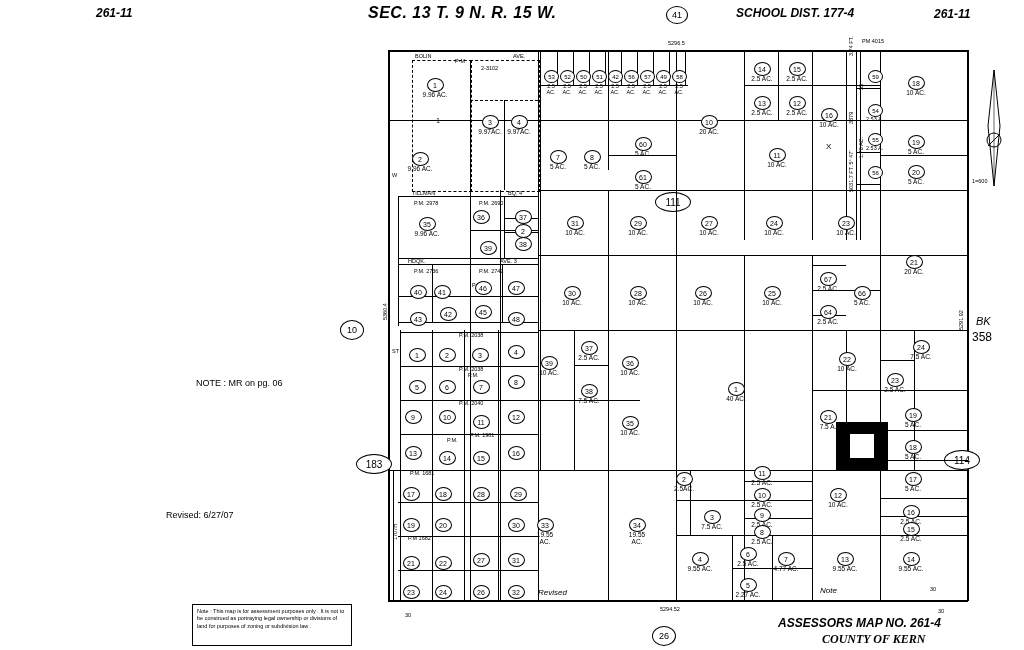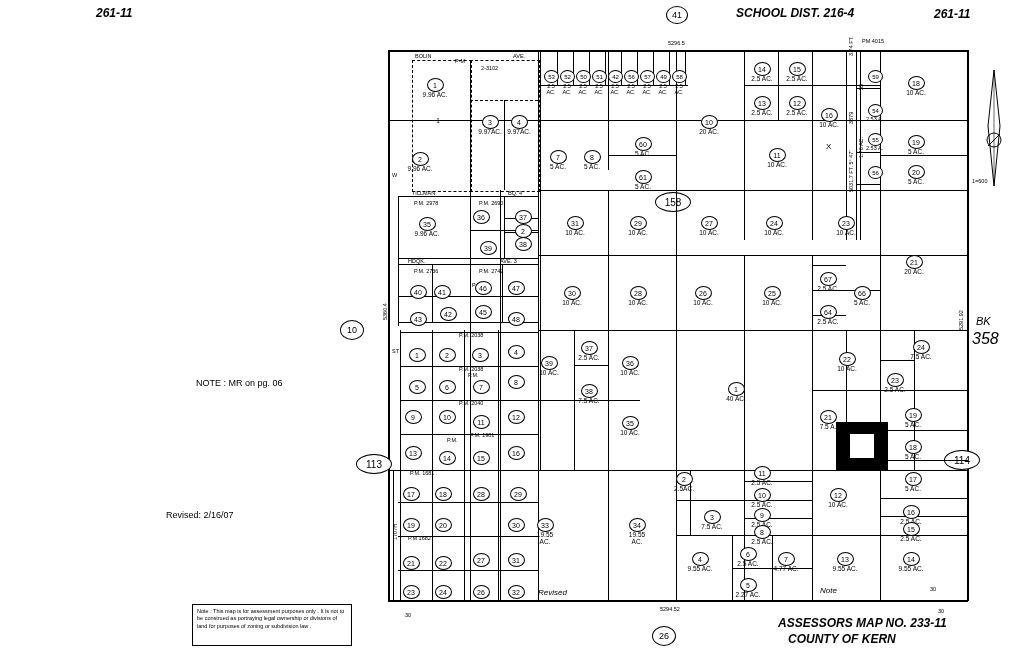--- a/index.html
+++ b/index.html
@@ -37,45 +37,46 @@
   .notebox{position:absolute;border:1px solid #000;font-size:5.5px;line-height:1.35;padding:3px 4px;}
 
   .needle{position:absolute;}
 </style>
 </head>
 <body>
 
 <div id="sheet">
 
   <div class="t hdr2" style="left:96px;top:6px;">261-11</div>
+  <div class="t hdr" style="left:368px;top:4px;">SEC. 13 T. 9 N. R. 15 W.</div>
   <div class="circ big" style="left:666px;top:6px;width:20px;height:16px;">41</div>
-  <div class="t hdr2" style="left:736px;top:6px;">SCHOOL  DIST. 216-4</div>
+  <div class="t hdr2" style="left:736px;top:6px;">SCHOOL  DIST. 177-4</div>
   <div class="t hdr2" style="left:934px;top:7px;">261-11</div>
 
   <div class="line hl" style="left:388px;top:50px;width:580px;height:1.5px;"></div>
   <div class="line hl" style="left:388px;top:600px;width:580px;height:1.5px;"></div>
   <div class="line vl" style="left:388px;top:50px;height:551px;width:1.5px;"></div>
   <div class="line vl" style="left:967px;top:50px;height:551px;width:1.5px;"></div>
 
   <div class="t tiny" style="left:668px;top:40px;">5296.5</div>
   <div class="t tiny" style="left:660px;top:606px;">5294.52</div>
   <div class="t tiny" style="left:382px;top:320px;transform:rotate(-90deg);transform-origin:left top;">5360.4</div>
   <div class="t tiny" style="left:392px;top:540px;transform:rotate(-90deg);transform-origin:left top;">1707H</div>
   <div class="t tiny" style="left:958px;top:330px;transform:rotate(-90deg);transform-origin:left top;">5291.92</div>
   <div class="t tiny" style="left:405px;top:612px;">30</div>
   <div class="t tiny" style="left:938px;top:608px;">30</div>
   <div class="t tiny" style="left:930px;top:586px;">30</div>
 
   <div class="t" style="left:976px;top:315px;font-size:11px;font-style:italic;">BK</div>
-  <div class="t" style="left:972px;top:330px;font-size:16px;font-style:italic;">358</div>
+  <div class="t" style="left:972px;top:330px;font-size:12px;">358</div>
 
   <div class="ell" style="left:340px;top:320px;width:22px;height:18px;">10</div>
-  <div class="ell" style="left:356px;top:454px;width:34px;height:18px;font-size:10px;">113</div>
+  <div class="ell" style="left:356px;top:454px;width:34px;height:18px;font-size:10px;">183</div>
   <div class="ell" style="left:944px;top:450px;width:34px;height:18px;font-size:10px;">114</div>
-  <div class="ell" style="left:655px;top:192px;width:34px;height:18px;font-size:10px;">158</div>
+  <div class="ell" style="left:655px;top:192px;width:34px;height:18px;font-size:10px;">111</div>
   <div class="ell" style="left:652px;top:626px;width:22px;height:18px;">26</div>
 
   <div class="line vl" style="left:538px;top:50px;height:520px;"></div>
   <div class="line vl" style="left:540px;top:50px;height:420px;"></div>
   <div class="line vl" style="left:676px;top:50px;height:420px;"></div>
   <div class="line vl" style="left:744px;top:50px;height:190px;"></div>
   <div class="line vl" style="left:812px;top:50px;height:190px;"></div>
   <div class="line vl" style="left:812px;top:255px;height:215px;"></div>
   <div class="line vl" style="left:880px;top:50px;height:420px;"></div>
   <div class="line vl" style="left:608px;top:50px;height:120px;"></div>
@@ -638,28 +639,28 @@
       <div class="circ" style="left: 656px; top: 70px; width: 13px; height: 11px; font-size: 6px;">49</div>
       <div class="t tiny" style="left: 655px; top: 84px; width: 16px; text-align: center; line-height: 1.05;">2.5<br>AC.</div>
       <div class="circ" style="left: 672px; top: 70px; width: 13px; height: 11px; font-size: 6px;">58</div>
       <div class="t tiny" style="left: 671px; top: 84px; width: 16px; text-align: center; line-height: 1.05;">2.5<br>AC.</div>
     </div>
 
   <div class="blackbox" style="left:836px;top:422px;width:52px;height:48px;"></div>
   <div class="whitehole" style="left:850px;top:434px;width:24px;height:24px;"></div>
 
   <div class="t note" style="left:196px;top:378px;">NOTE : MR on pg. 06</div>
-  <div class="t note" style="left:166px;top:510px;">Revised: 2/16/07</div>
+  <div class="t note" style="left:166px;top:510px;">Revised: 6/27/07</div>
 
   <div class="notebox" style="left:192px;top:604px;width:150px;height:34px;">
     <span>Note : This map is for assessment purposes only . It is not to be construed as portraying legal ownership or divisions of land for purposes of zoning or subdivision law .</span>
   </div>
 
-  <div class="t footer" style="left:778px;top:616px;">ASSESSORS MAP NO. 233-11</div>
-  <div class="t footer" style="left:788px;top:632px;">COUNTY OF KERN</div>
+  <div class="t footer" style="left:778px;top:616px;">ASSESSORS MAP NO. 261-4</div>
+  <div class="t footer" style="left:822px;top:632px;font-family:Liberation Serif, serif;">COUNTY OF KERN</div>
 
   <svg class="needle" style="left:976px;top:68px;" width="36" height="120" viewBox="0 0 36 120">
     <polygon points="18,2 24,58 18,118 12,58" fill="#fff" stroke="#000" stroke-width="1"></polygon>
     <line x1="18" y1="2" x2="18" y2="118" stroke="#000" stroke-width="0.6"></line>
     <circle cx="18" cy="72" r="7" fill="none" stroke="#000" stroke-width="1"></circle>
     <line x1="12" y1="78" x2="24" y2="66" stroke="#000" stroke-width="1"></line>
   </svg>
   <div class="t tiny" style="left:972px;top:178px;">1=600</div>
 
 </div>

